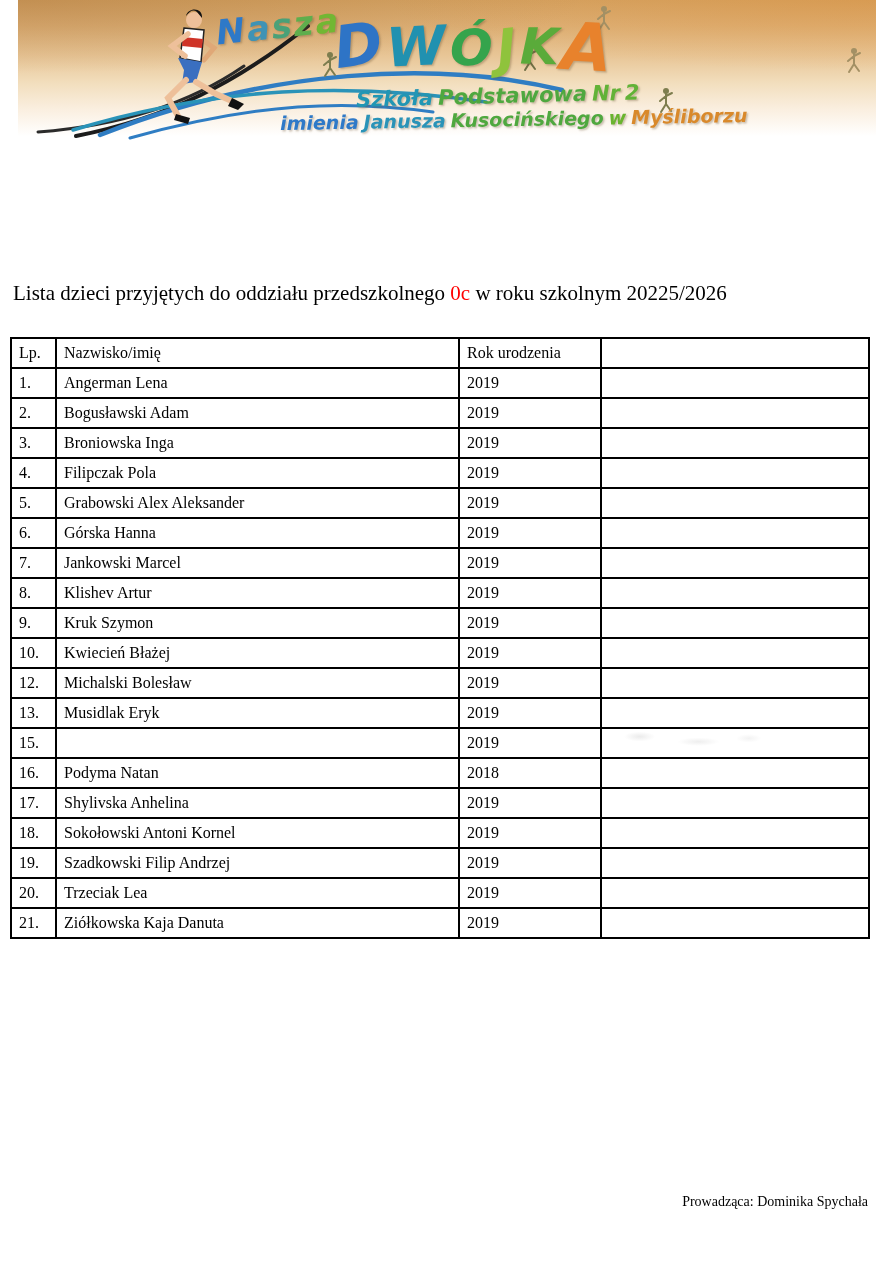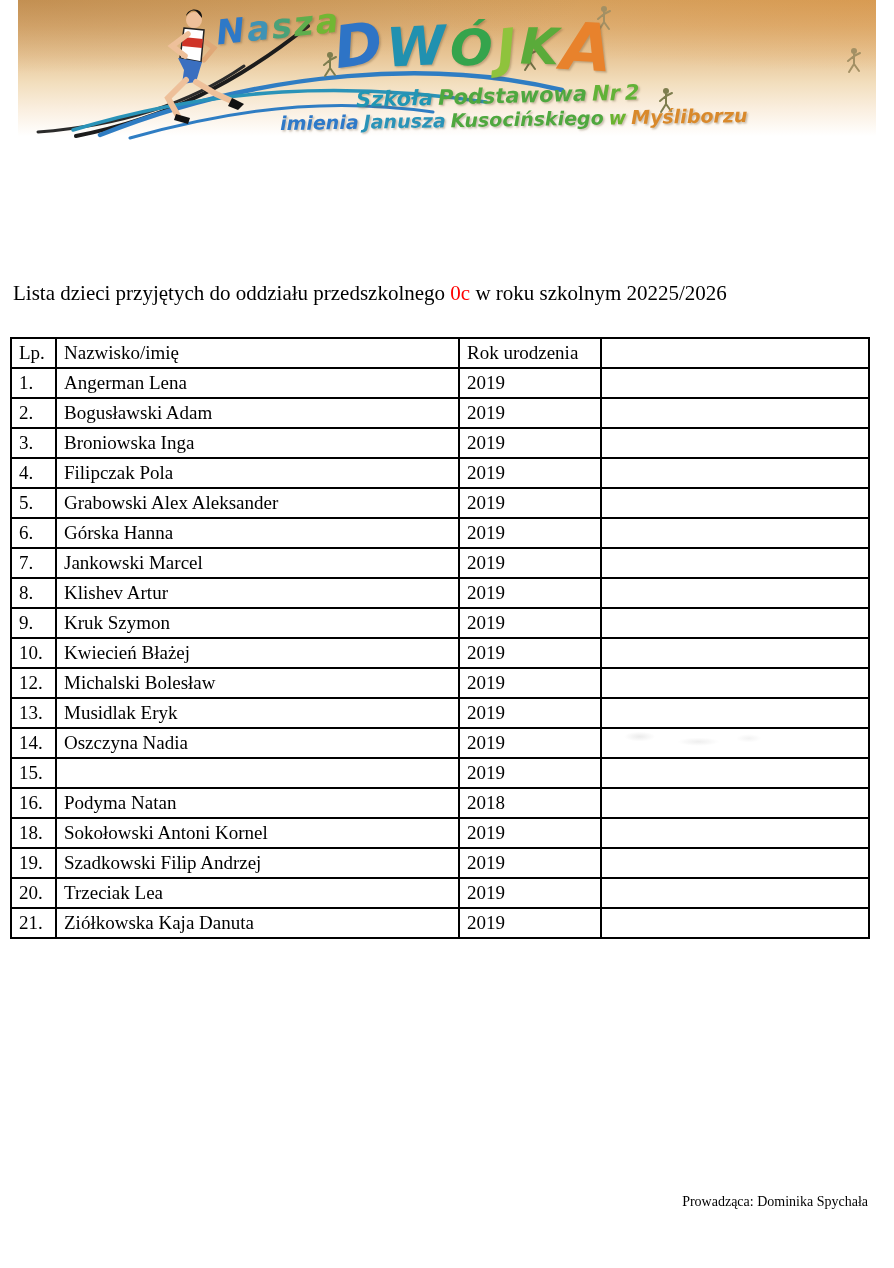--- a/index.html
+++ b/index.html
@@ -37,21 +37,21 @@
   .nasza span { margin-right:0; }
 
   
   .doc-title { position:absolute; left:13px; top:281px; font-size:21px; white-space:pre-wrap; }
   .doc-title b { font-weight:400; }
 
   
   table.list {
     position:absolute; left:10px; top:337px; width:858px;
     border-collapse:collapse; table-layout:fixed;
-    font-size:19px;
+    font-size:16px;
   }
   table.list th, table.list td {
     border:2px solid #000; height:30px; padding:1px 7px;
     font-weight:400; text-align:left; vertical-align:middle;
     overflow:hidden; white-space:nowrap;
   }
   col.c-lp{width:45px;} col.c-name{width:403px;} col.c-year{width:142px;} col.c-note{width:268px;}
 
   
   .artifact {
@@ -196,38 +196,38 @@
           <td>2019</td>
           <td></td>
         </tr>
         <tr>
           <td>13.</td>
           <td>Musidlak Eryk</td>
           <td>2019</td>
           <td></td>
         </tr>
         <tr>
-          <td>14.</td>
-          <td>Oszczyna Nadia</td>
-          <td>2019</td>
-          <td></td>
-        </tr>
-        <tr>
           <td>15.</td>
           <td></td>
           <td>2019</td>
           <td></td>
         </tr>
         <tr>
           <td>16.</td>
           <td>Podyma Natan</td>
           <td>2018</td>
           <td></td>
         </tr>
         <tr>
+          <td>17.</td>
+          <td>Shylivska Anhelina</td>
+          <td>2019</td>
+          <td></td>
+        </tr>
+        <tr>
           <td>18.</td>
           <td>Sokołowski Antoni Kornel</td>
           <td>2019</td>
           <td></td>
         </tr>
         <tr>
           <td>19.</td>
           <td>Szadkowski Filip Andrzej</td>
           <td>2019</td>
           <td></td>

